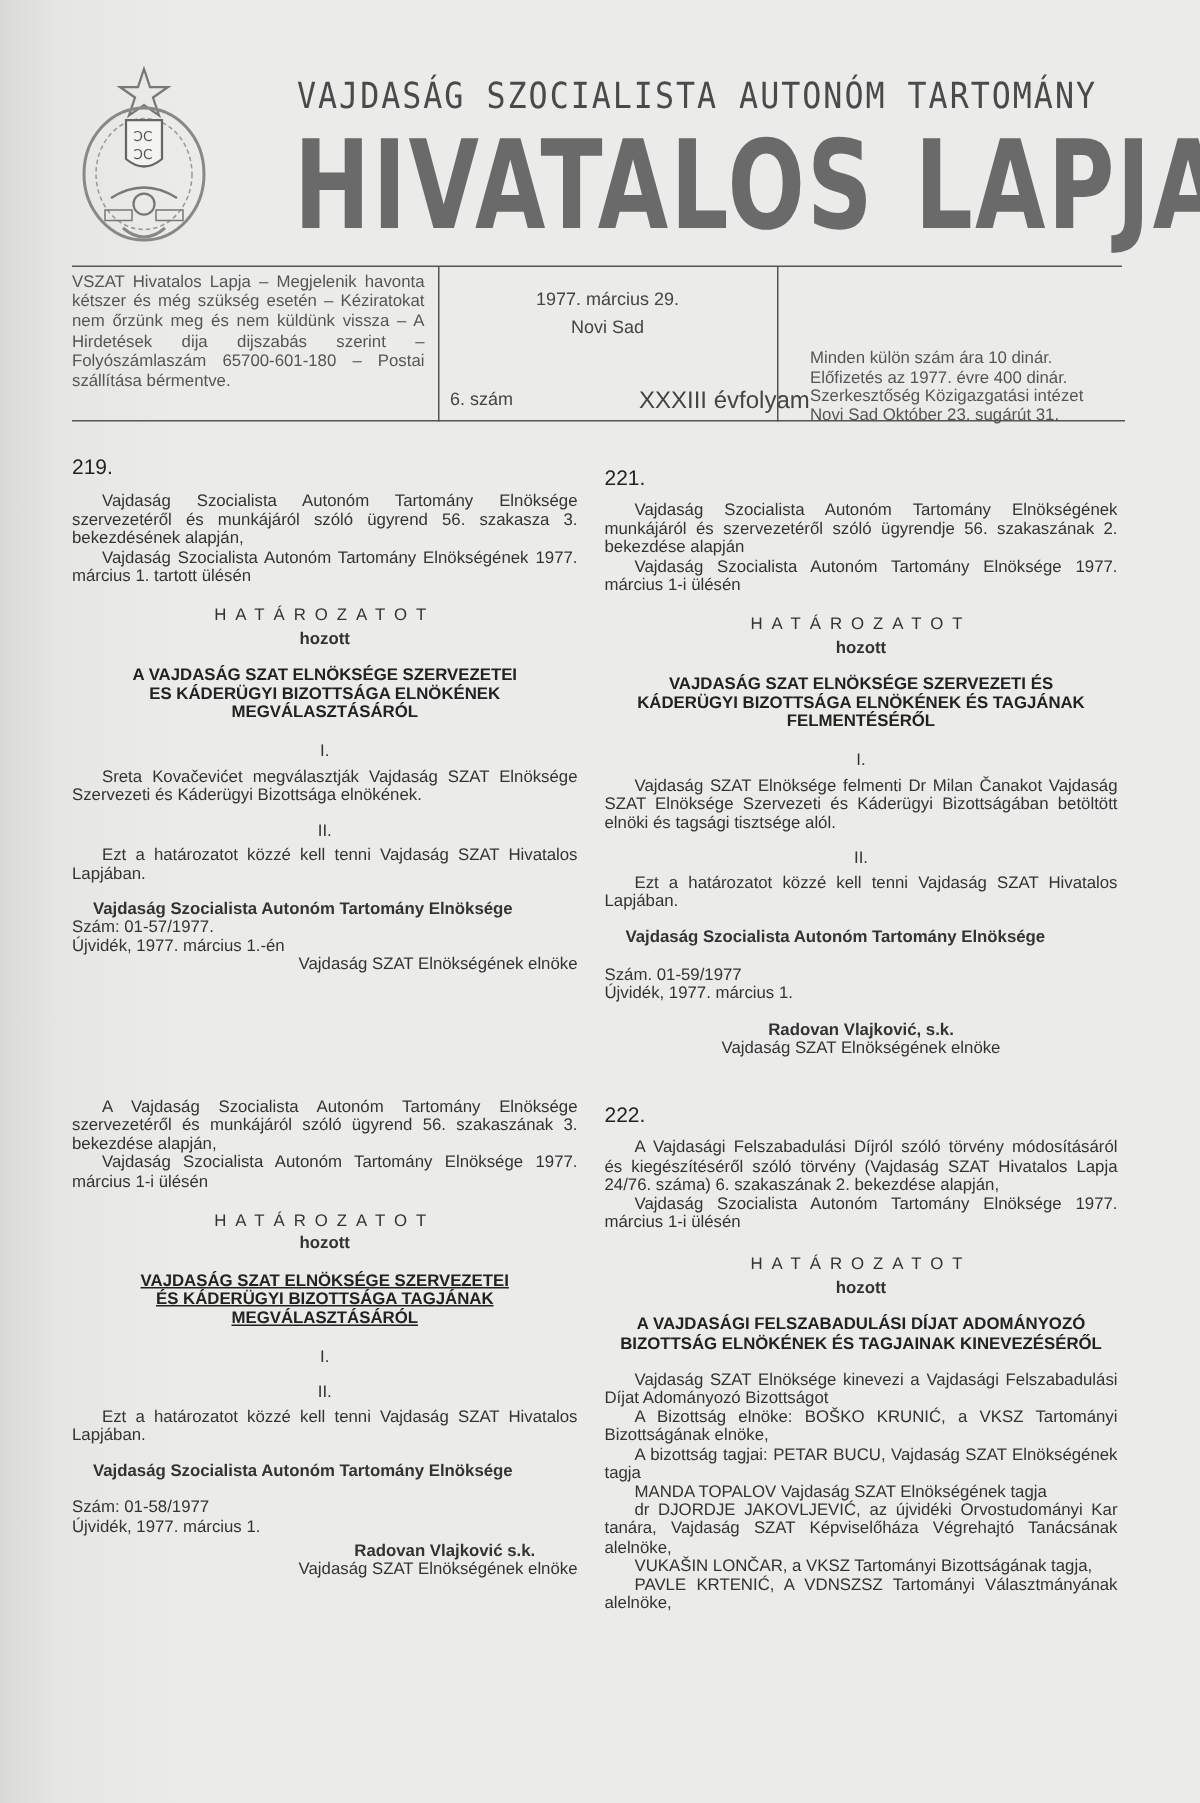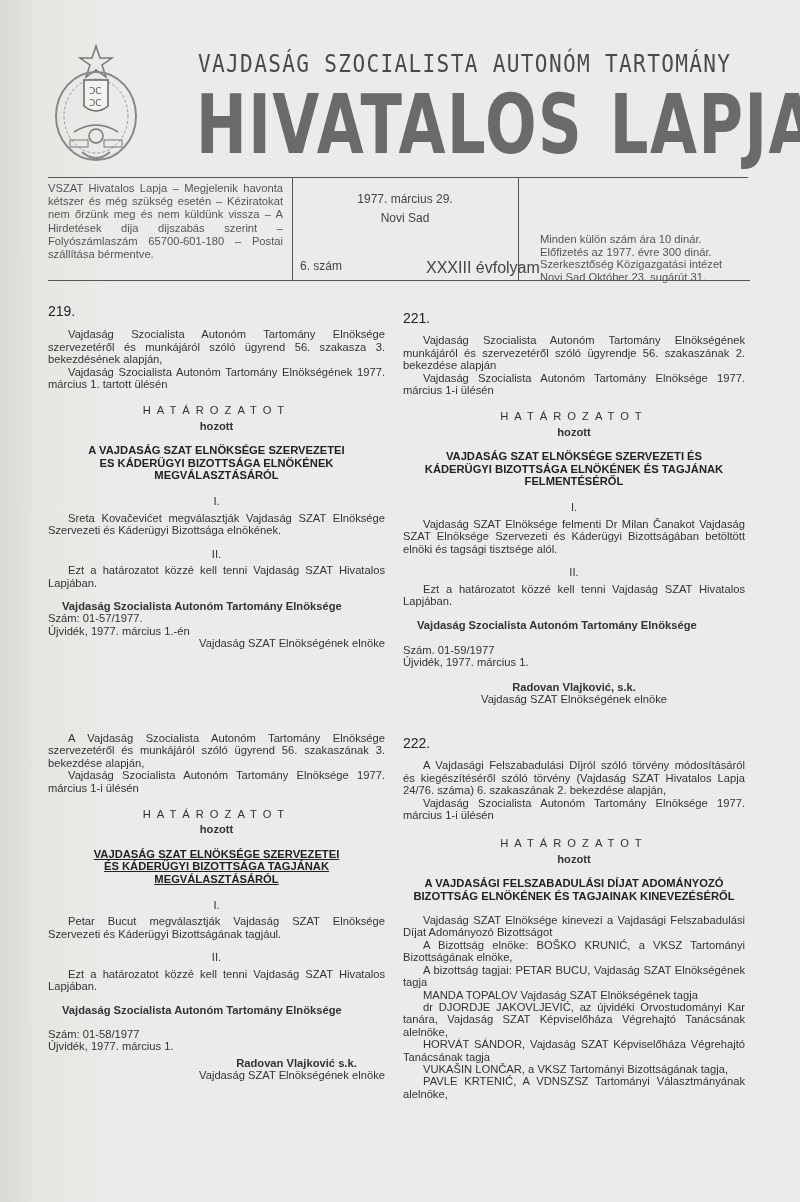--- a/index.html
+++ b/index.html
@@ -75,21 +75,21 @@
   <div class="vrule" style="left:292px; top:178px; height:103px;"></div>
   <div class="vrule" style="left:518px; top:178px; height:103px;"></div>
 
   <div class="info-left">VSZAT Hivatalos Lapja – Megjelenik havonta kétszer és még szükség esetén – Kéziratokat nem őrzünk meg és nem küldünk vissza – A Hirdetések dija dijszabás szerint – Folyószámlaszám 65700-601-180 – Postai szállítása bérmentve.</div>
   <div class="info-mid-date">1977. március 29.</div>
   <div class="info-mid-city">Novi Sad</div>
   <div class="info-mid-num">6. szám</div>
   <div class="info-mid-vol">XXXIII évfolyam</div>
   <div class="info-right">
     <div>Minden külön szám ára 10 dinár.</div>
-    <div>Előfizetés az 1977. évre 300 dinár.</div>
+    <div>Előfizetés az 1977. évre 400 dinár.</div>
     <div>Szerkesztőség Közigazgatási intézet</div>
     <div>Novi Sad Október 23. sugárút 31.</div>
   </div>
 
   <div class="col" style="left:48px; top:305px; width:337px; height:840px;">
 
     <div class="blk" style="top:0;">
       <p class="num">219.</p>
       <p style="margin-top:11px;">Vajdaság Szocialista Autonóm Tartomány Elnöksége szervezetéről és munkájáról szóló ügyrend 56. szakasza 3. bekezdésének alapján,</p>
       <p>Vajdaság Szocialista Autonóm Tartomány Elnökségének 1977. március 1. tartott ülésén</p>
@@ -106,21 +106,20 @@
       <p class="right">Vajdaság SZAT Elnökségének elnöke</p>
     </div>
 
     <div class="blk" style="top:417px;">
       <p style="margin-top:10px;">A Vajdaság Szocialista Autonóm Tartomány Elnöksége szervezetéről és munkájáról szóló ügyrend 56. szakaszának 3. bekezdése alapján,</p>
       <p>Vajdaság Szocialista Autonóm Tartomány Elnöksége 1977. március 1-i ülésén</p>
       <p class="center spaced" style="margin-top:14px;">HATÁROZATOT</p>
       <p class="center bold" style="margin-top:3px;">hozott</p>
       <p class="heading" style="margin-top:12px; padding:0 40px;text-decoration:underline;">VAJDASÁG SZAT ELNÖKSÉGE SZERVEZETEI ÉS KÁDERÜGYI BIZOTTSÁGA TAGJÁNAK MEGVÁLASZTÁSÁRÓL</p>
       <p class="center" style="margin-top:14px;">I.</p>
-      <p style="margin-top:4px;">Petar Bucut megválasztják Vajdaság SZAT Elnöksége Szervezeti és Káderügyi Bizottságának tagjául.</p>
       <p class="center" style="margin-top:11px;">II.</p>
       <p style="margin-top:4px;">Ezt a határozatot közzé kell tenni Vajdaság SZAT Hivatalos Lapjában.</p>
       <p class="bold" style="margin-top:11px; text-indent:14px;">Vajdaság Szocialista Autonóm Tartomány Elnöksége</p>
       <p class="noindent" style="margin-top:12px;">Szám: 01-58/1977</p>
       <p class="noindent">Újvidék, 1977. március 1.</p>
       <p class="center bold" style="margin-top:4px; padding-left:160px;">Radovan Vlajković s.k.</p>
       <p class="right">Vajdaság SZAT Elnökségének elnöke</p>
     </div>
   </div>
 
@@ -149,19 +148,18 @@
       <p style="margin-top:10px;">A Vajdasági Felszabadulási Díjról szóló törvény módosításáról és kiegészítéséről szóló törvény (Vajdaság SZAT Hivatalos Lapja 24/76. száma) 6. szakaszának 2. bekezdése alapján,</p>
       <p>Vajdaság Szocialista Autonóm Tartomány Elnöksége 1977. március 1-i ülésén</p>
       <p class="center spaced" style="margin-top:16px;">HATÁROZATOT</p>
       <p class="center bold" style="margin-top:3px;">hozott</p>
       <p class="heading" style="margin-top:12px;">A VAJDASÁGI FELSZABADULÁSI DÍJAT ADOMÁNYOZÓ BIZOTTSÁG ELNÖKÉNEK ÉS TAGJAINAK KINEVEZÉSÉRŐL</p>
       <p style="margin-top:12px;">Vajdaság SZAT Elnöksége kinevezi a Vajdasági Felszabadulási Díjat Adományozó Bizottságot</p>
       <p>A Bizottság elnöke: BOŠKO KRUNIĆ, a VKSZ Tartományi Bizottságának elnöke,</p>
       <p>A bizottság tagjai: PETAR BUCU, Vajdaság SZAT Elnökségének tagja</p>
       <p>MANDA TOPALOV Vajdaság SZAT Elnökségének tagja</p>
       <p>dr DJORDJE JAKOVLJEVIĆ, az újvidéki Orvostudományi Kar tanára, Vajdaság SZAT Képviselőháza Végrehajtó Tanácsának alelnöke,</p>
-      <p>HORVÁT SÁNDOR, Vajdaság SZAT Képviselőháza Végrehajtó Tanácsának tagja</p>
       <p>VUKAŠIN LONČAR, a VKSZ Tartományi Bizottságának tagja,</p>
       <p>PAVLE KRTENIĆ, A VDNSZSZ Tartományi Választmányának alelnöke,</p>
     </div>
   </div>
 
 </div>
 
 </body></html>

